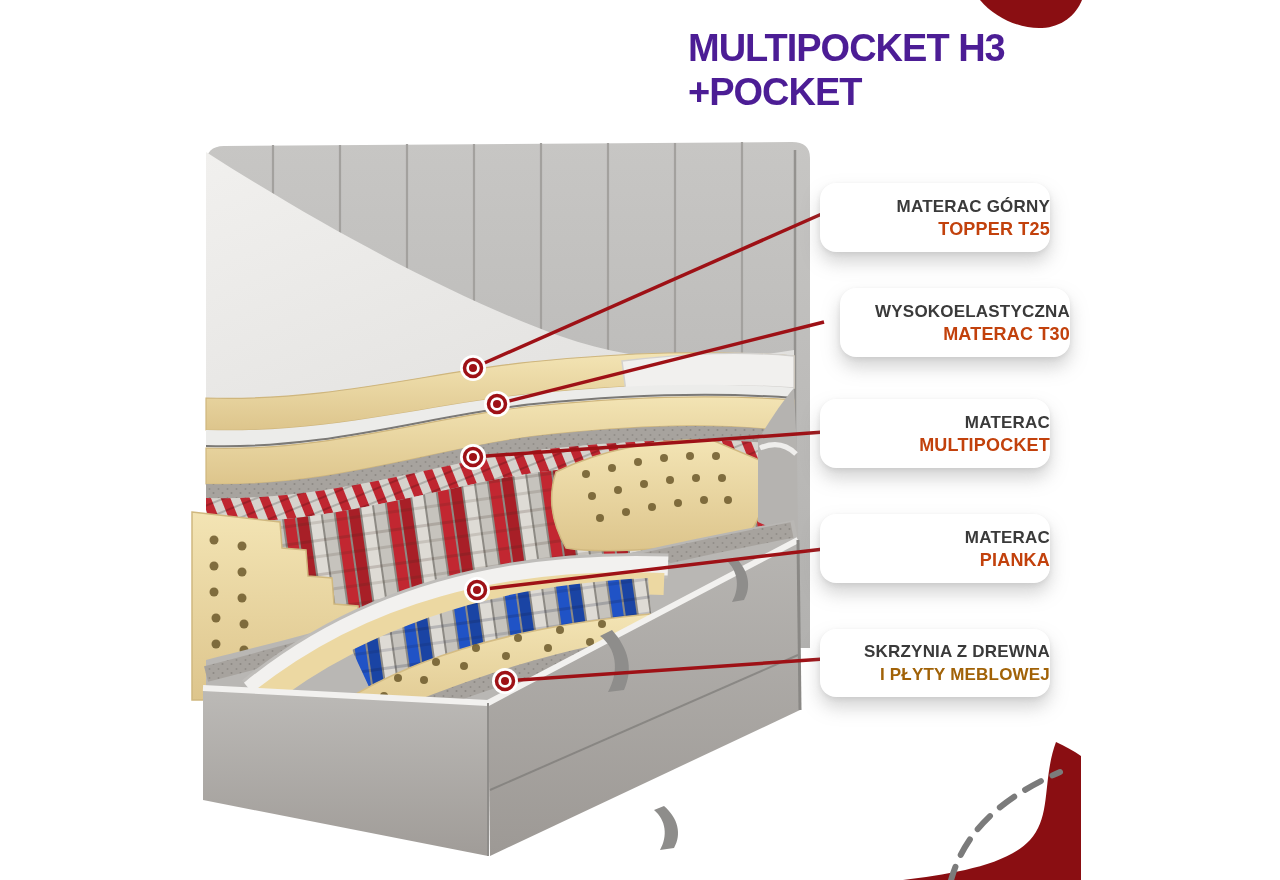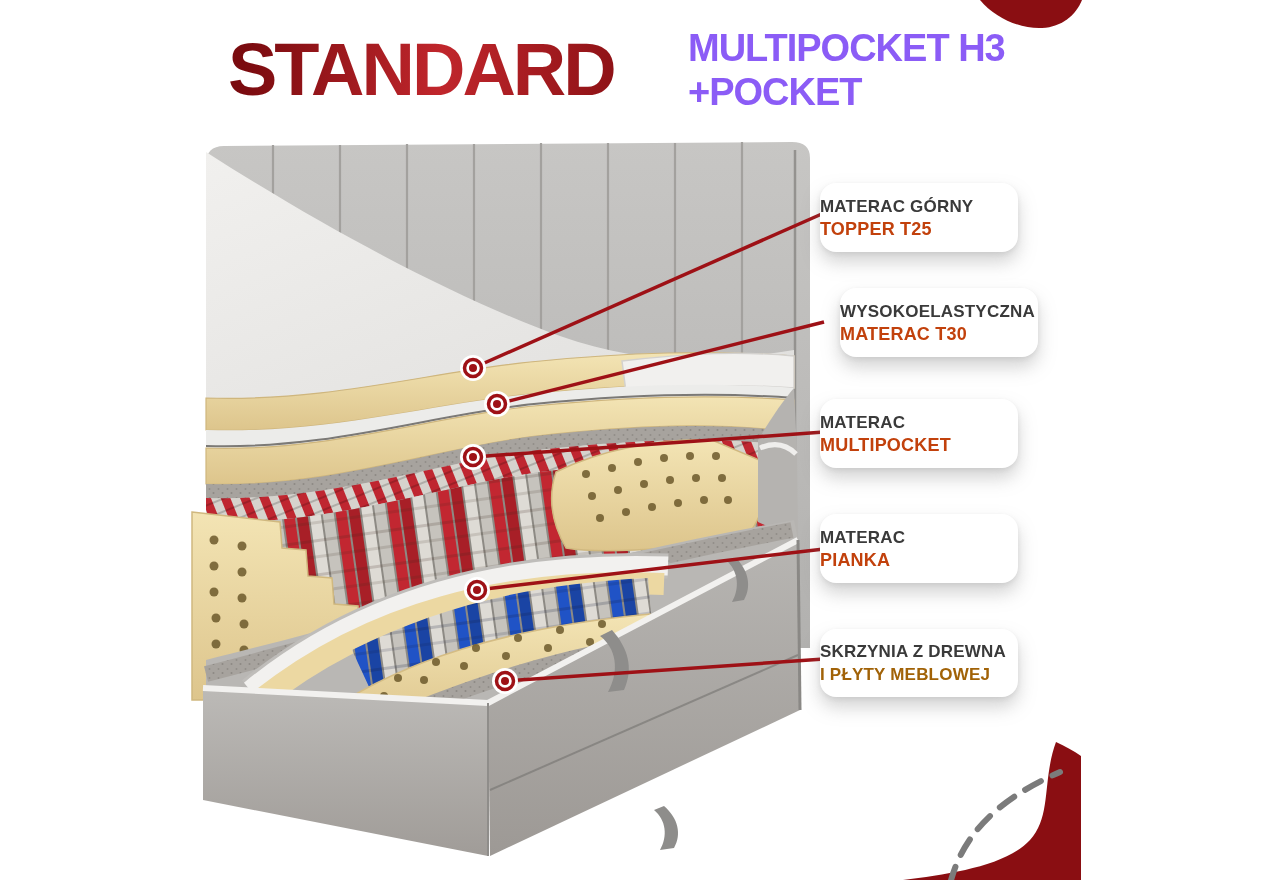--- a/index.html
+++ b/index.html
@@ -16,28 +16,28 @@
   @supports ((-webkit-background-clip:text) or (background-clip:text)){
     .title{
       background:linear-gradient(95deg,#7a0b0f 5%,#c0262c 55%,#8e1216 100%);
       -webkit-background-clip:text;background-clip:text;
       color:transparent;-webkit-text-fill-color:transparent;
     }
   }
   .subtitle{
     position:absolute;left:688px;top:26px;
     font-size:38px;font-weight:800;line-height:44px;letter-spacing:-1px;
-    color:#8b5cf6;white-space:nowrap;
+    color:#4c1d95;white-space:nowrap;
   }
   
   .callout{
-    position:absolute;left:820px;width:198px;height:69px;
+    position:absolute;left:820px;width:230px;height:69px;
     background:#ffffff;border-radius:16px;
     box-shadow:0 10px 18px rgba(130,130,130,.35),0 2px 5px rgba(0,0,0,.08);
-    display:flex;flex-direction:column;align-items:flex-start;justify-content:center;
+    display:flex;flex-direction:column;align-items:flex-end;justify-content:center;
     text-align:center;z-index:5;
   }
   .callout .l1{font-size:17px;font-weight:700;color:#3a3a3a;letter-spacing:.2px;line-height:23px;}
   .callout .l2{font-size:18px;font-weight:800;color:#c2410c;letter-spacing:.2px;line-height:23px;}
   .callout.no-accent .l2{color:#a16207;font-weight:700;font-size:17px;}
   #callout-1{top:183px;}
   #callout-2{top:288px;margin-left:20px;}
   #callout-3{top:399px;}
   #callout-4{top:514px;}
   #callout-5{top:629px;height:68px;}
@@ -256,21 +256,20 @@
           <circle cx="505" cy="681" r="8.5" fill="#ffffff" stroke="#9e1116" stroke-width="3.5"></circle>
           <circle cx="505" cy="681" r="4" fill="#9e1116"></circle>
       </g>
     </g>
 
     <path fill="#8a0e12" d="M980,0 C995,18 1020,29 1042,28 C1062,27 1076,15 1082,0 Z"></path>
     <path fill="#8a0e12" d="M1056,742 C1042,780 1052,816 1030,840 C1006,866 950,874 903,880 L1081,880 L1081,756 C1074,751 1065,746 1056,742 Z"></path>
     <path d="M950,884 C962,836 996,800 1060,772" fill="none" stroke="#7b7b7b" stroke-width="6" stroke-linecap="round" stroke-dasharray="18 13"></path>
   </svg>
 
-  <div class="title">STANDARD</div>
   <div class="subtitle">
     <div>MULTIPOCKET H3</div>
     <div>+POCKET</div>
   </div>
 
   <div class="callout" id="callout-1">
     <div class="l1">MATERAC GÓRNY</div>
     <div class="l2">TOPPER T25</div>
   </div>
   <div class="callout" id="callout-2">

